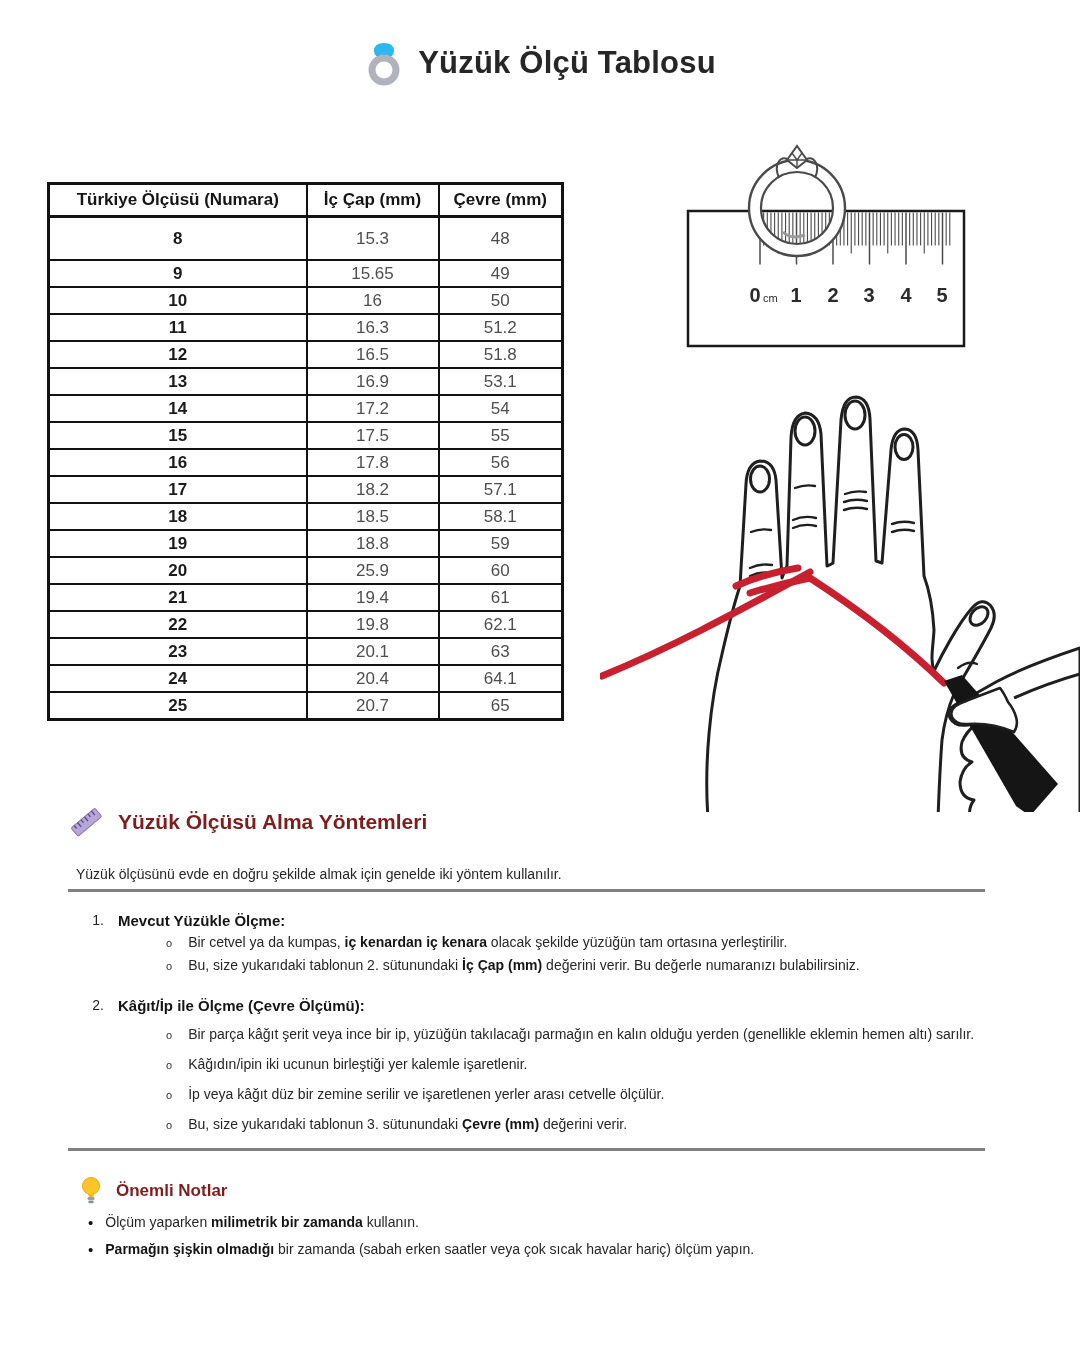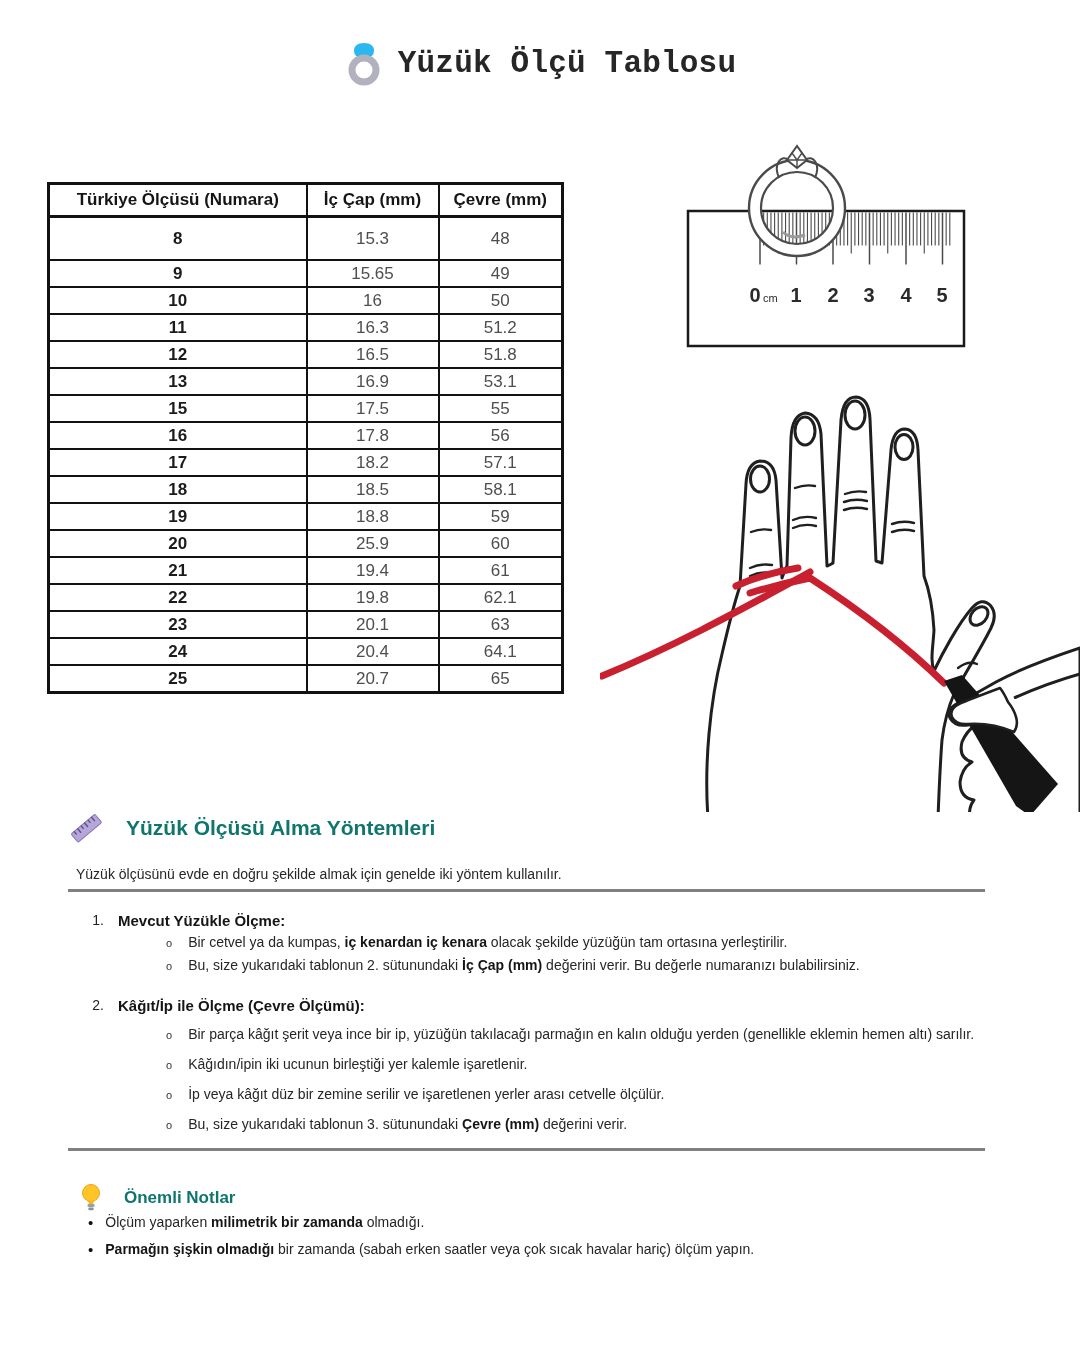--- a/index.html
+++ b/index.html
@@ -1,42 +1,42 @@
 <!DOCTYPE html>
 <html><head>
 <meta charset="utf-8">
 <style>
   html,body{margin:0;padding:0;background:#fff;}
   .page{position:relative;width:1080px;height:1350px;background:#fff;overflow:hidden;
         font-family:"Liberation Sans",sans-serif;color:#1a1a1a;}
 
   
   .title-block{position:absolute;left:0;top:40px;width:1080px;display:flex;
-               justify-content:center;align-items:center;gap:14px;font-family:Liberation Mono, monospace;}
+               justify-content:center;align-items:center;gap:14px;}
   .title-block h1{margin:0;font-size:31px;font-weight:700;color:#262626;letter-spacing:.2px;}
 
   
   table.size-table{position:absolute;left:47px;top:182px;border-collapse:collapse;
                    table-layout:fixed;width:514px;border:3px solid #121212;padding-left:32px;}
   table.size-table th,table.size-table td{border:2px solid #121212;text-align:center;
                    padding:0 4px;font-size:17px;}
   table.size-table th{height:30px;font-weight:700;color:#151515;border-bottom:3px solid #121212;}
   table.size-table td{height:25px;}
   table.size-table tbody tr:first-child td{height:41px;}
   table.size-table td:nth-child(1){font-weight:700;color:#1b1b1b;}
   table.size-table td:nth-child(2),table.size-table td:nth-child(3){font-weight:400;color:#4e4e4e;}
   .col-size{width:258px;} .col-diam{width:132px;} .col-circ{width:124px;}
 
   
   .ruler-illu{position:absolute;left:683px;top:136px;}
   .hand-illu{position:absolute;left:600px;top:372px;}
 
   
   .section-head{position:absolute;display:flex;align-items:center;gap:10px;}
-  .section-head h2{margin:12px;font-weight:700;color:#0f766e;}
+  .section-head h2{margin:4px;font-weight:700;color:#7f1d1d;}
   #methods-head{left:68px;top:804px;}
   #methods-head h2{font-size:21px;}
   #notes-head{left:80px;top:1176px;}
   #notes-head h2{font-size:17px;}
 
   .intro{position:absolute;left:68px;top:852px;font-size:14px;color:#262626;margin-left:8px;}
   .hr{position:absolute;left:68px;width:917px;height:3px;background:#808080;}
   #hr1{top:889px;} #hr2{top:1148px;}
 
   .method-list{position:absolute;left:88px;top:912px;width:920px;font-size:14px;}
@@ -103,20 +103,25 @@
         </tr>
         <tr>
           <td>12</td>
           <td>16.5</td>
           <td>51.8</td>
         </tr>
         <tr>
           <td>13</td>
           <td>16.9</td>
           <td>53.1</td>
+        </tr>
+        <tr>
+          <td>14</td>
+          <td>17.2</td>
+          <td>54</td>
         </tr>
         <tr>
           <td>15</td>
           <td>17.5</td>
           <td>55</td>
         </tr>
         <tr>
           <td>16</td>
           <td>17.8</td>
           <td>56</td>
@@ -372,21 +377,21 @@
       <path d="M8 18 L14 18 L13 21 L9 21 Z" fill="#f3b91d"></path>
       <rect x="7.5" y="21" width="7" height="3" rx="1.2" fill="#9aa0a6"></rect>
       <rect x="8.3" y="24.6" width="5.4" height="2.6" rx="1.2" fill="#8a9097"></rect>
     </svg>
     <h2>Önemli Notlar</h2>
   </div>
 
   <div class="notes-list">
     <div class="note">
         <span class="b">•</span>
-      <span><span>Ölçüm yaparken </span><b>milimetrik bir zamanda</b><span> olmadığı.</span></span>
+      <span><span>Ölçüm yaparken </span><b>milimetrik bir zamanda</b><span> kullanın.</span></span>
       </div>
     <div class="note">
         <span class="b">•</span>
       <span><span></span><b>Parmağın şişkin olmadığı</b><span> bir zamanda (sabah erken saatler veya çok sıcak havalar hariç) ölçüm yapın.</span></span>
       </div>
   </div>
 
 </div>
 
 </body></html>

